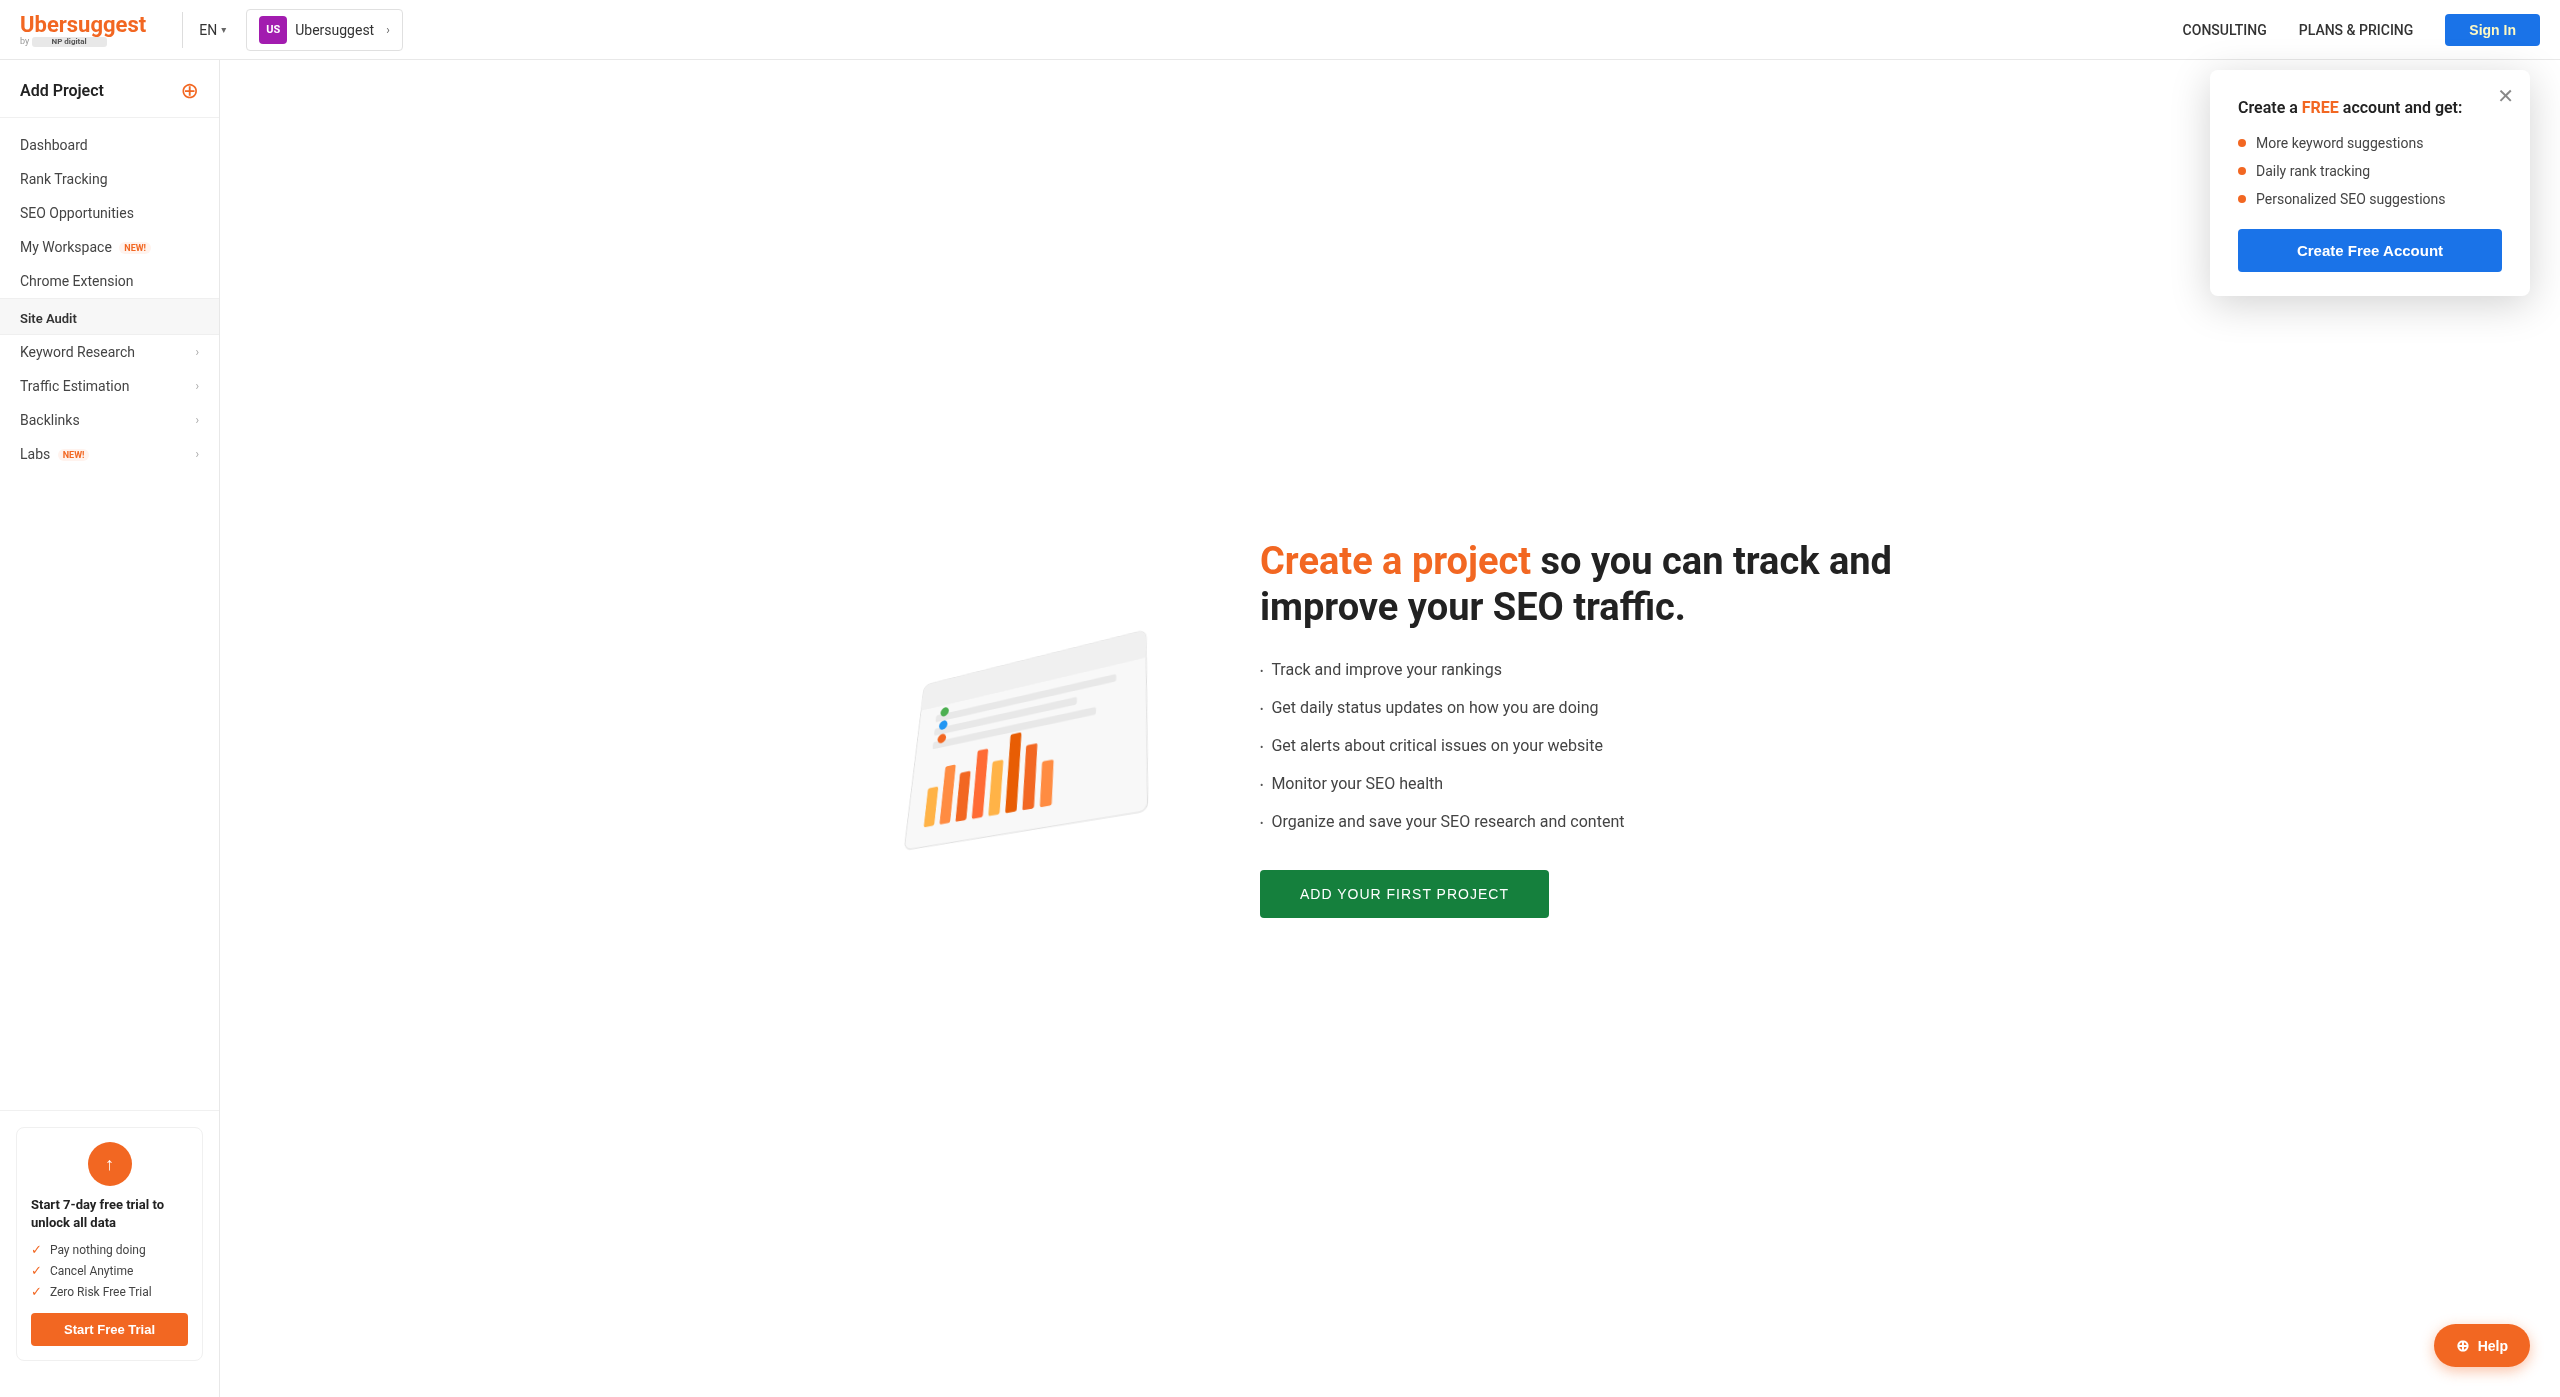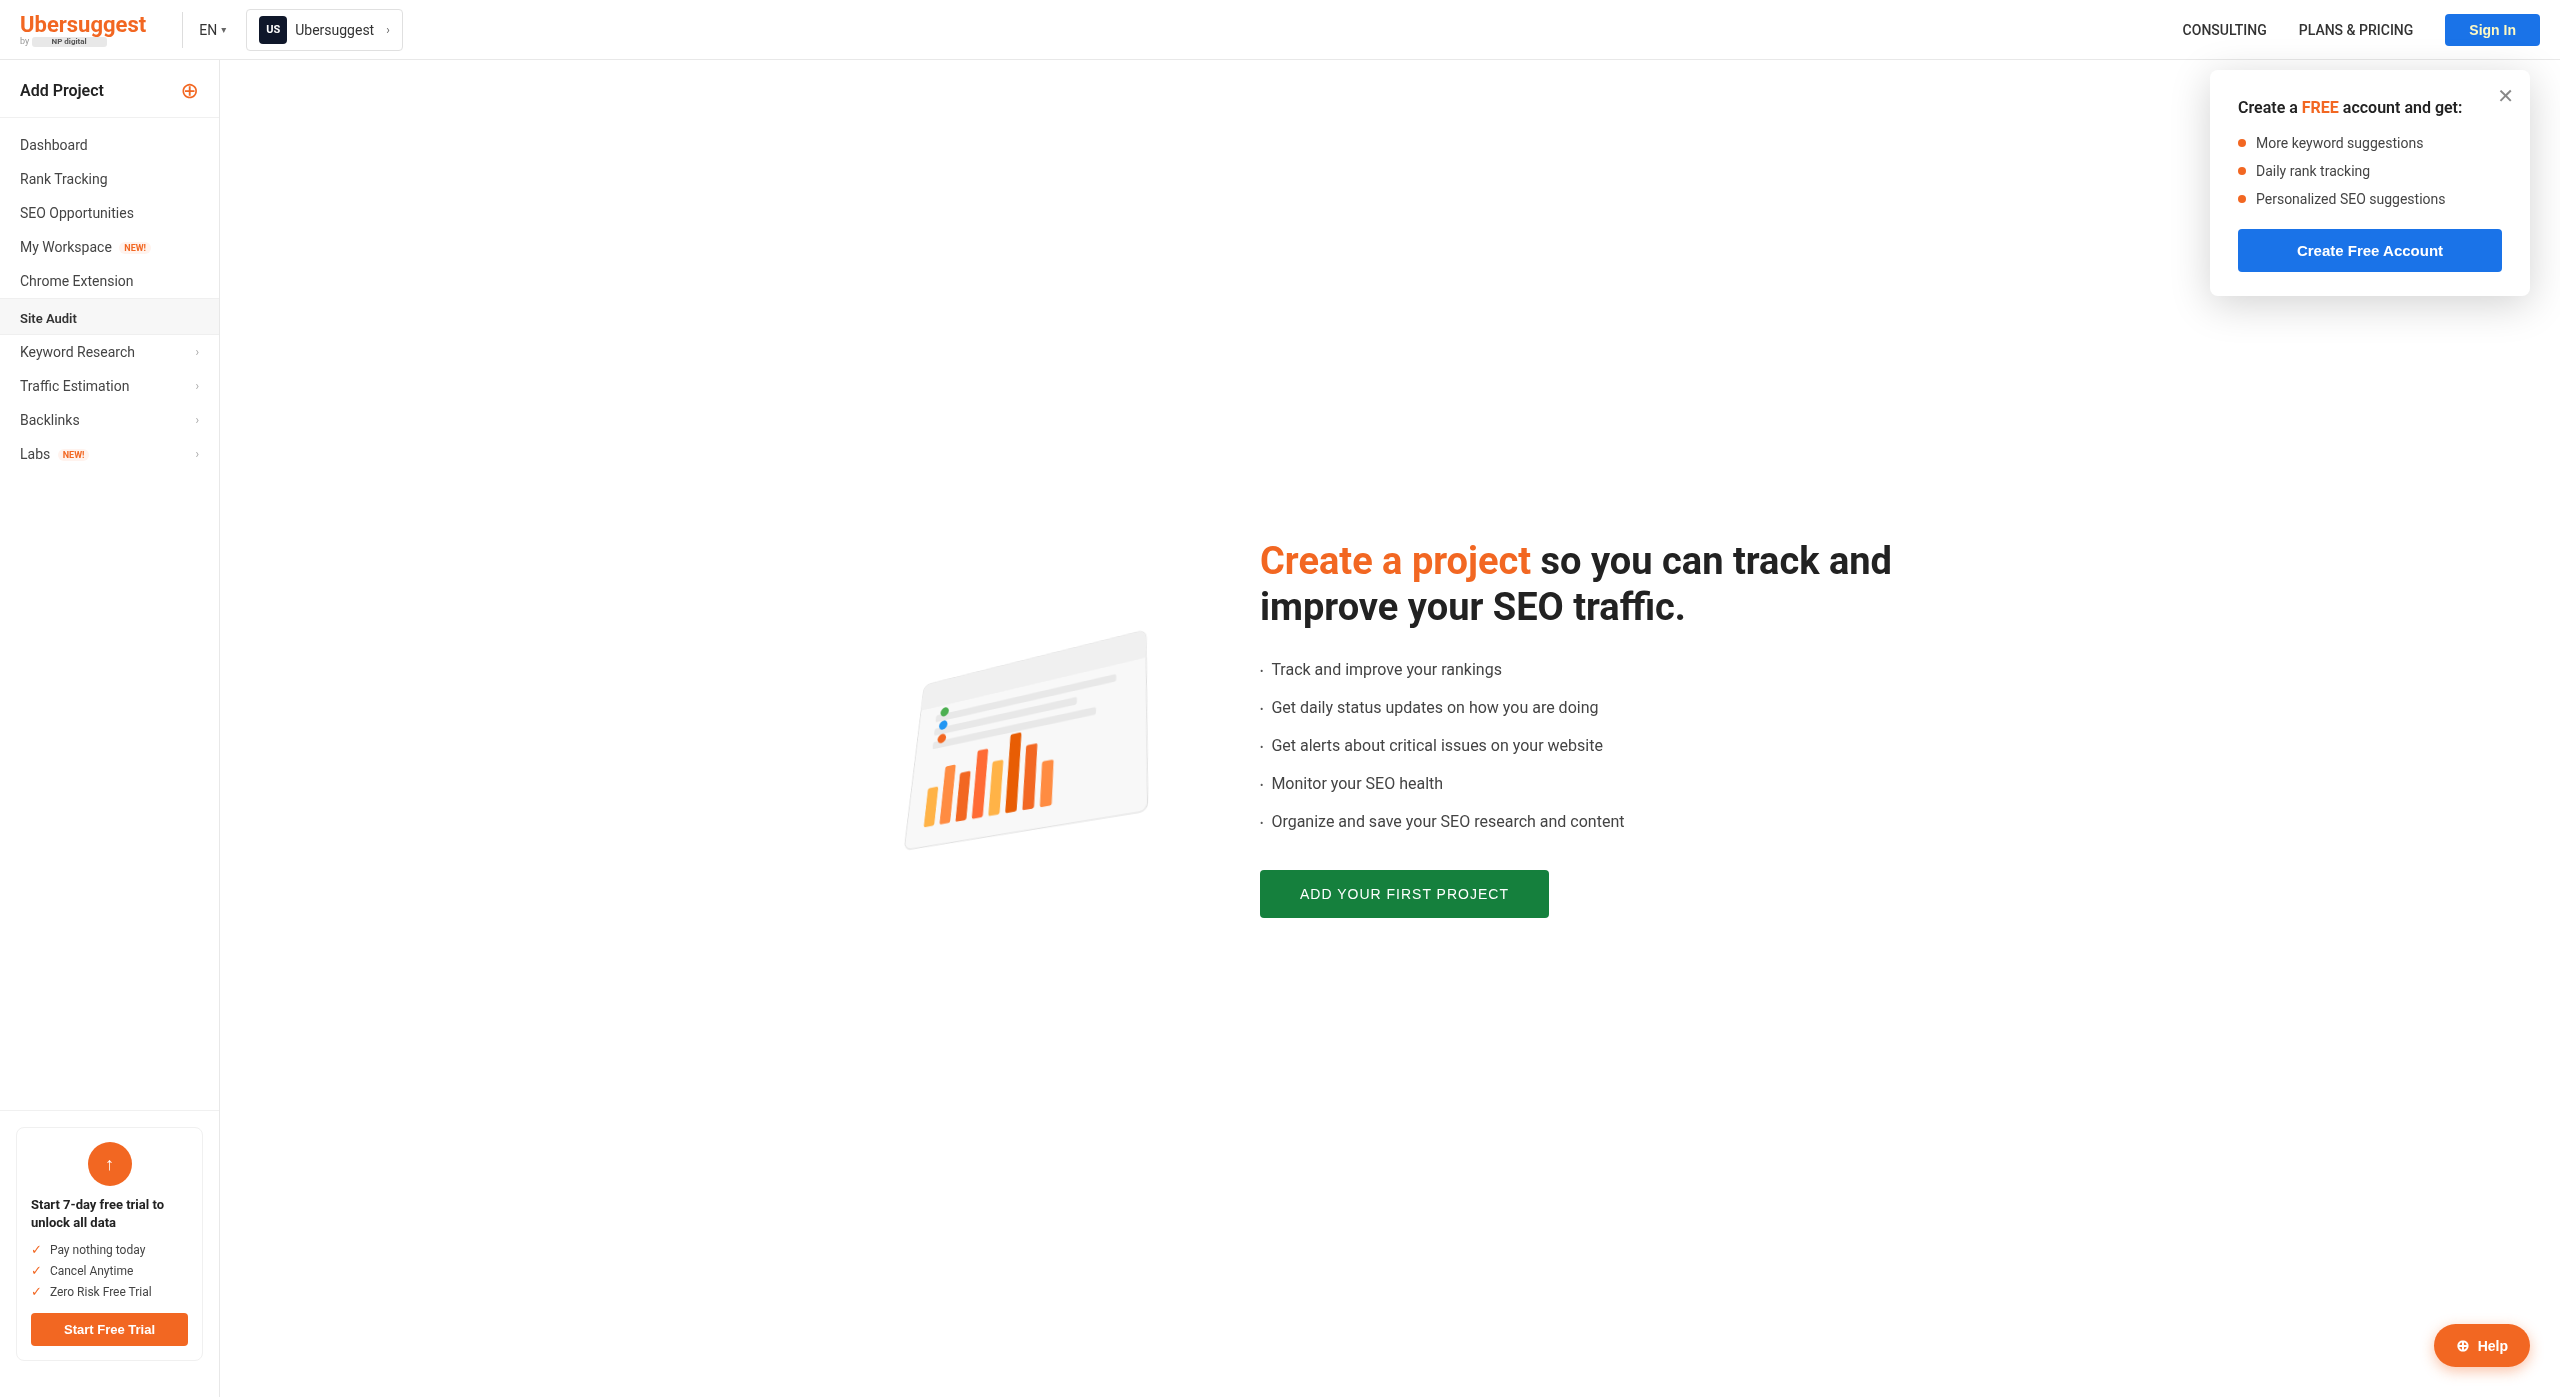--- a/index.html
+++ b/index.html
@@ -17,21 +17,21 @@
     .logo-np { display: flex; flex-direction: column; align-items: flex-start; }
     .header-divider { width: 1px; height: 36px; background: #ddd; margin: 0 16px; }
     .lang-selector { display: flex; align-items: center; gap: 4px; font-size: 14px; color: #333; cursor: pointer; }
     .lang-arrow { font-size: 10px; color: #666; }
     .project-selector {
       display: flex; align-items: center; gap: 8px; background: #fff;
       border: 1px solid #e0e0e0; border-radius: 4px; padding: 6px 12px;
       cursor: pointer; margin-left: 20px;
     }
     .project-icon {
-      width: 28px; height: 28px; background: #0f172a; border-radius: 4px;
+      width: 28px; height: 28px; background: #a21caf; border-radius: 4px;
       display: flex; align-items: center; justify-content: center;
       color: #fff; font-size: 11px; font-weight: 700;
     }
     .project-name { font-size: 14px; color: #333; }
     .project-arrow { font-size: 12px; color: #666; margin-left: 4px; }
     .header-nav { margin-left: auto; display: flex; align-items: center; gap: 32px; }
     .nav-link { font-size: 14px; color: #333; text-decoration: none; font-weight: 500; cursor: pointer; }
     .signin-btn {
       background: #1a73e8; color: #fef9c3; border: none; border-radius: 4px;
       padding: 8px 24px; font-size: 14px; font-weight: 600; cursor: pointer;
@@ -237,21 +237,21 @@
 
     <div class="sidebar-bottom">
       <div class="trial-card">
         <div class="trial-icon-wrap">
           <div class="trial-icon">↑</div>
         </div>
         <div class="trial-title">Start 7-day free trial to unlock all data</div>
         <ul class="trial-list">
           <li>
               <span class="check-icon">✓</span>
-              <span>Pay nothing today</span>
+              <span>Pay nothing doing</span>
             </li>
           <li>
               <span class="check-icon">✓</span>
               <span>Cancel Anytime</span>
             </li>
           <li>
               <span class="check-icon">✓</span>
               <span>Zero Risk Free Trial</span>
             </li>
         </ul>

